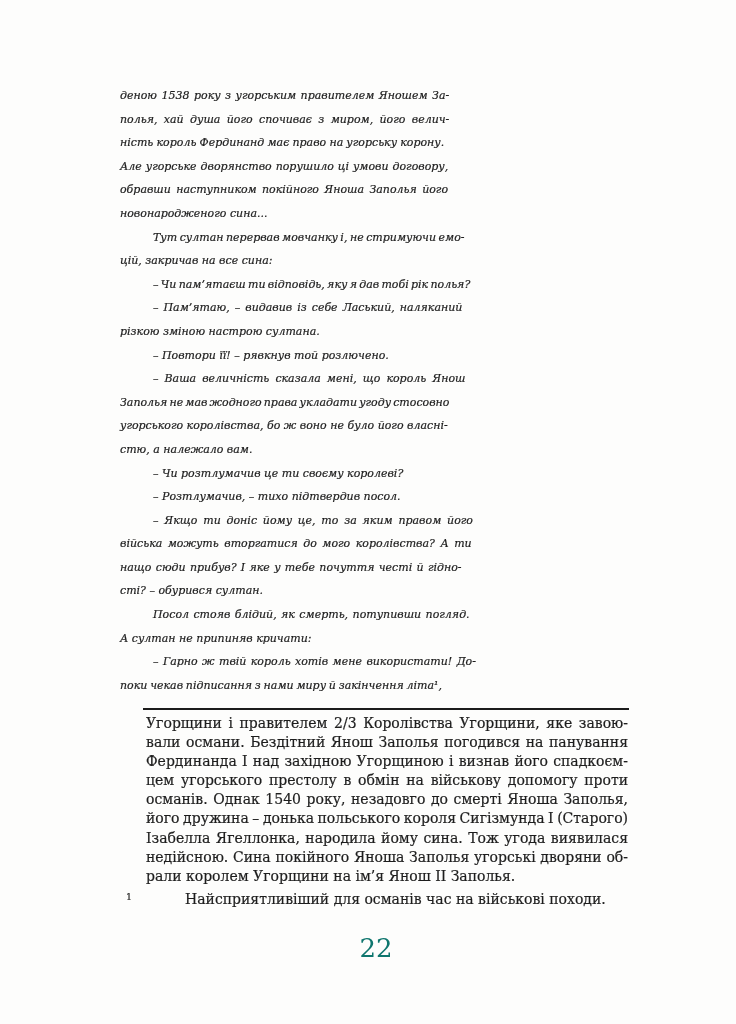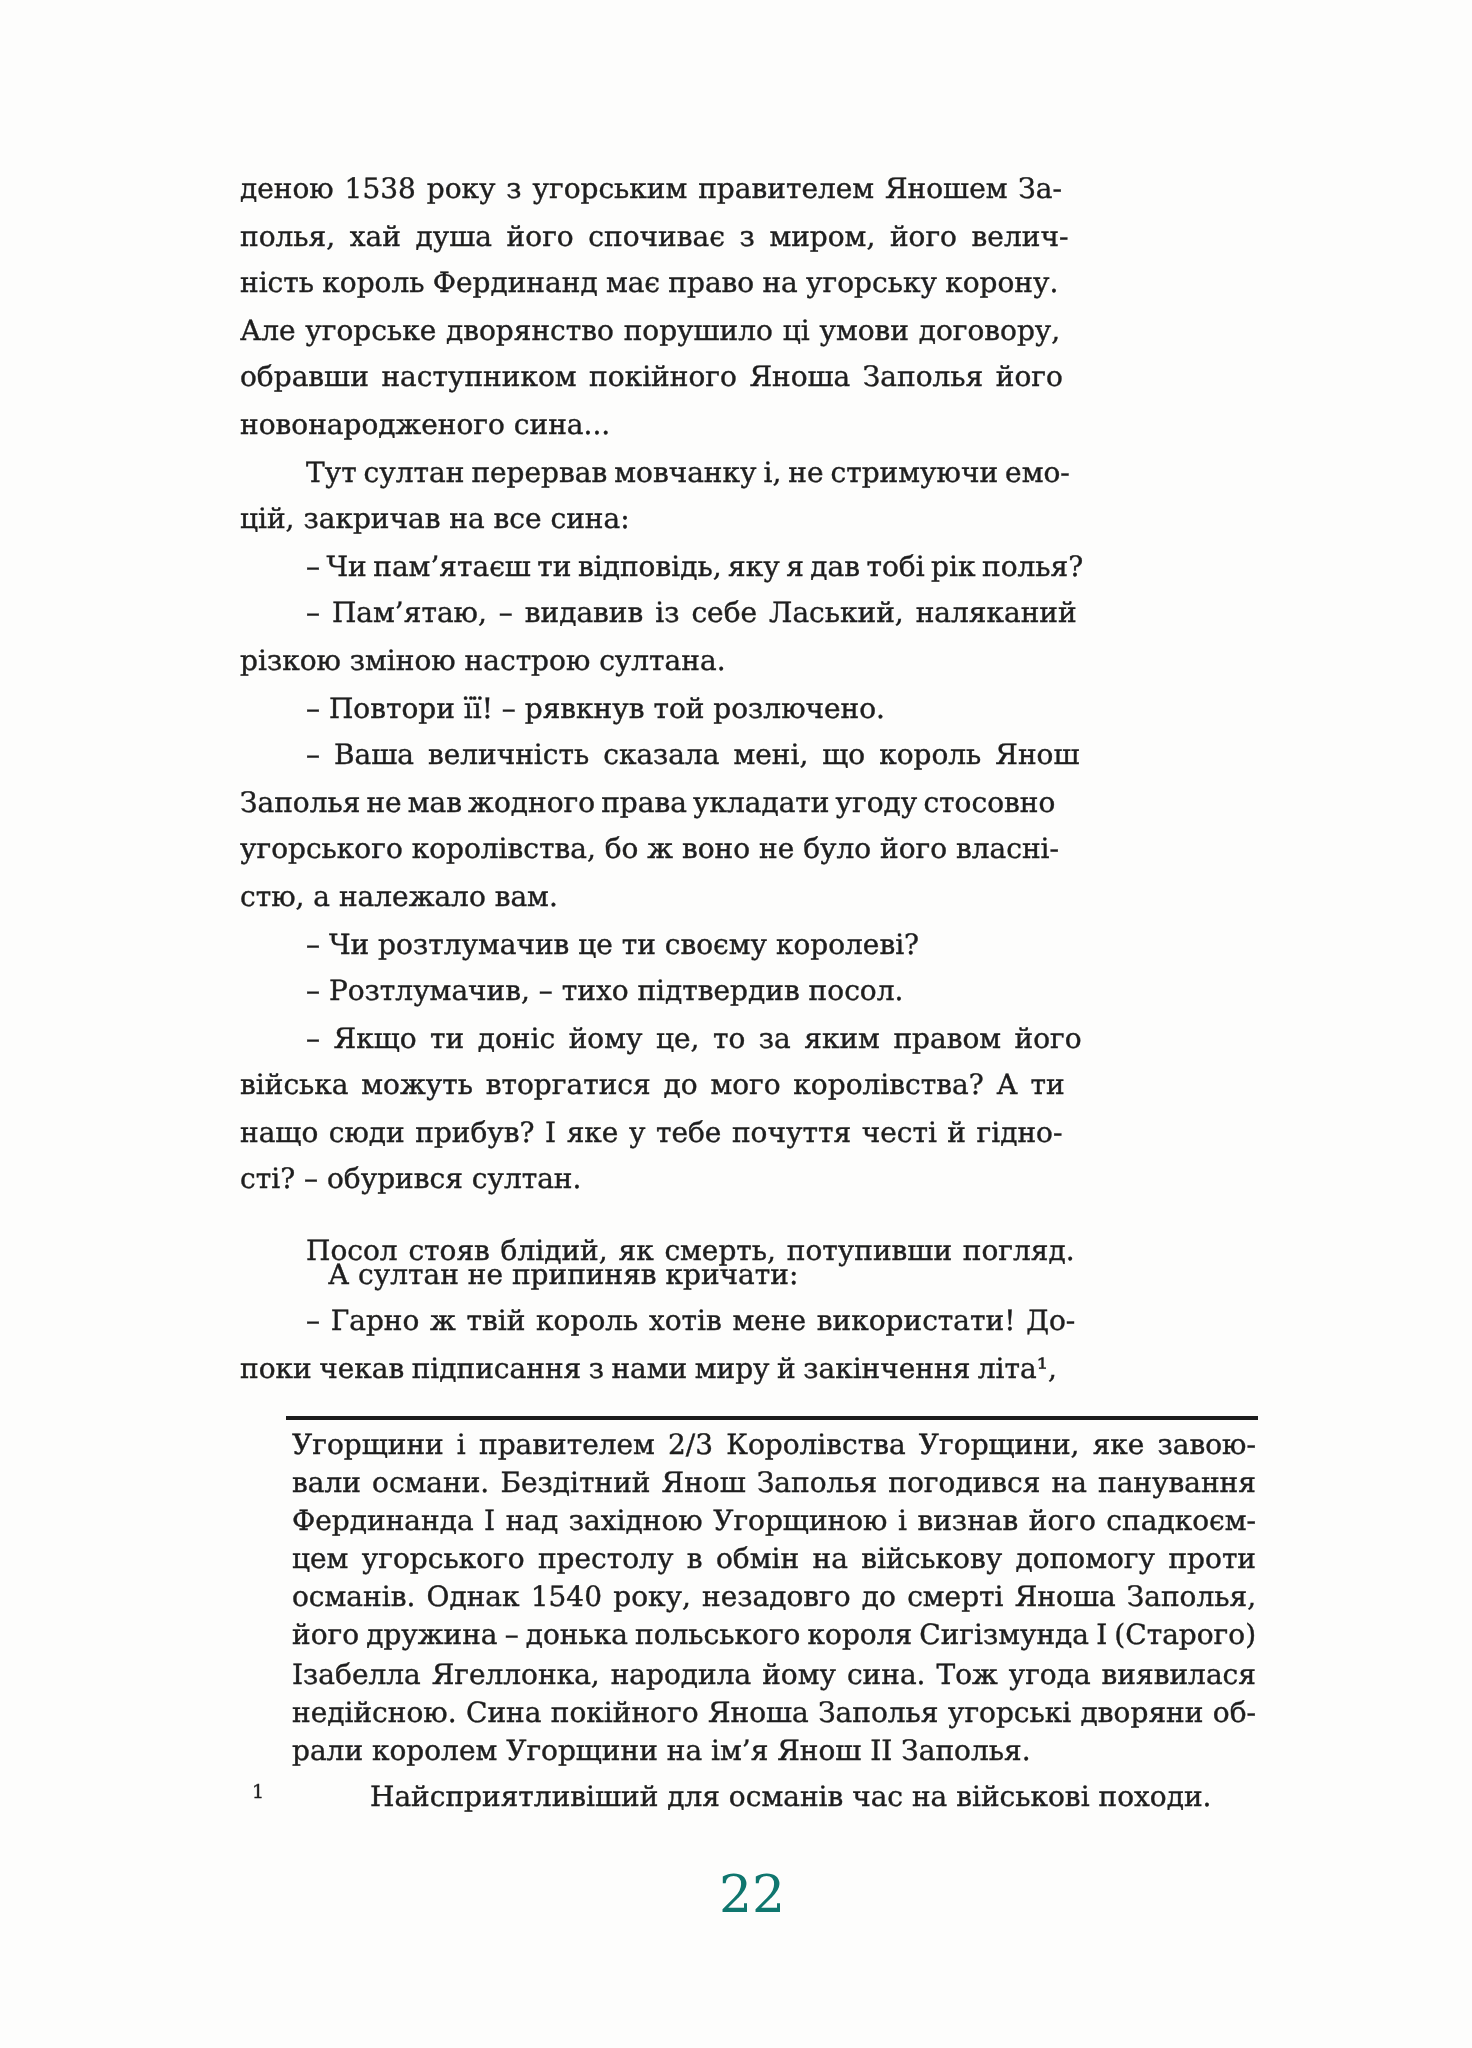--- a/index.html
+++ b/index.html
@@ -7,21 +7,22 @@
     width: 736px; height: 1024px;
     position: relative;
     background: #fdfdfc;
     color: #1e1e1e;
     font-family: "DejaVu Serif", serif;
     overflow: hidden;
   }
   .page { position: absolute; inset: 0; }
   .body-text {
     position: absolute; left: 120px; top: 84px; width: 512px;
-    font-size: 14px;
+    font-size: 11px;
+    font-style: italic;
     -webkit-text-stroke: 0.2px currentColor;
   }
   .line {
     height: 23.6px; line-height: 23.6px;
     white-space: nowrap;
   }
   .ltext { display: inline-block; }
   .indent { padding-left: 33px; }
   .fn-sep {
     position: absolute; left: 143px; top: 708px;
@@ -63,22 +64,22 @@
       <div class="line fill indent"><span class="ltext" style="word-spacing: 2.53px; text-align: right;">– Ваша величність сказала мені, що король Янош</span></div>
       <div class="line fill"><span class="ltext" style="word-spacing: -1.4px;">Заполья не мав жодного права укладати угоду стосовно</span></div>
       <div class="line fill"><span class="ltext" style="word-spacing: 0px;">угорського королівства, бо ж воно не було його власні-</span></div>
       <div class="line"><span class="ltext" style="word-spacing: 0px;">стю, а належало вам.</span></div>
       <div class="line indent"><span class="ltext" style="word-spacing: 0px;">– Чи розтлумачив це ти своєму королеві?</span></div>
       <div class="line indent"><span class="ltext" style="word-spacing: 0px;">– Розтлумачив, – тихо підтвердив посол.</span></div>
       <div class="line fill indent"><span class="ltext" style="word-spacing: 2.31px;">– Якщо ти доніс йому це, то за яким правом його</span></div>
       <div class="line fill"><span class="ltext" style="word-spacing: 1.96px;">війська можуть вторгатися до мого королівства? А ти</span></div>
       <div class="line fill"><span class="ltext" style="word-spacing: 0.81px; text-align: center;">нащо сюди прибув? І яке у тебе почуття честі й гідно-</span></div>
       <div class="line"><span class="ltext" style="word-spacing: 0px;">сті? – обурився султан.</span></div>
-      <div class="line fill indent"><span class="ltext" style="word-spacing: 0.94px; margin-top: 12px;">Посол стояв блідий, як смерть, потупивши погляд.</span></div>
-      <div class="line"><span class="ltext" style="word-spacing: 0px; margin-left: 44px;">А султан не припиняв кричати:</span></div>
+      <div class="line fill indent"><span class="ltext" style="word-spacing: 0.94px;">Посол стояв блідий, як смерть, потупивши погляд.</span></div>
+      <div class="line"><span class="ltext" style="word-spacing: 0px;">А султан не припиняв кричати:</span></div>
       <div class="line fill indent"><span class="ltext" style="word-spacing: 0.9px;">– Гарно ж твій король хотів мене використати! До-</span></div>
       <div class="line fill"><span class="ltext" style="word-spacing: -0.71px;">поки чекав підписання з нами миру й закінчення літа¹,</span></div>
     </main>
   <div class="fn-sep"></div>
   <section class="footnotes">
     <div id="fnCont">
         <div class="line fill"><span class="ltext" style="word-spacing: 2.13px;">Угорщини і правителем 2/3 Королівства Угорщини, яке завою-</span></div>
         <div class="line fill"><span class="ltext" style="word-spacing: 1.11px;">вали османи. Бездітний Янош Заполья погодився на панування</span></div>
         <div class="line fill"><span class="ltext" style="word-spacing: 0.81px;">Фердинанда I над західною Угорщиною і визнав його спадкоєм-</span></div>
         <div class="line fill"><span class="ltext" style="word-spacing: 2.26px;">цем угорського престолу в обмін на військову допомогу проти</span></div>

